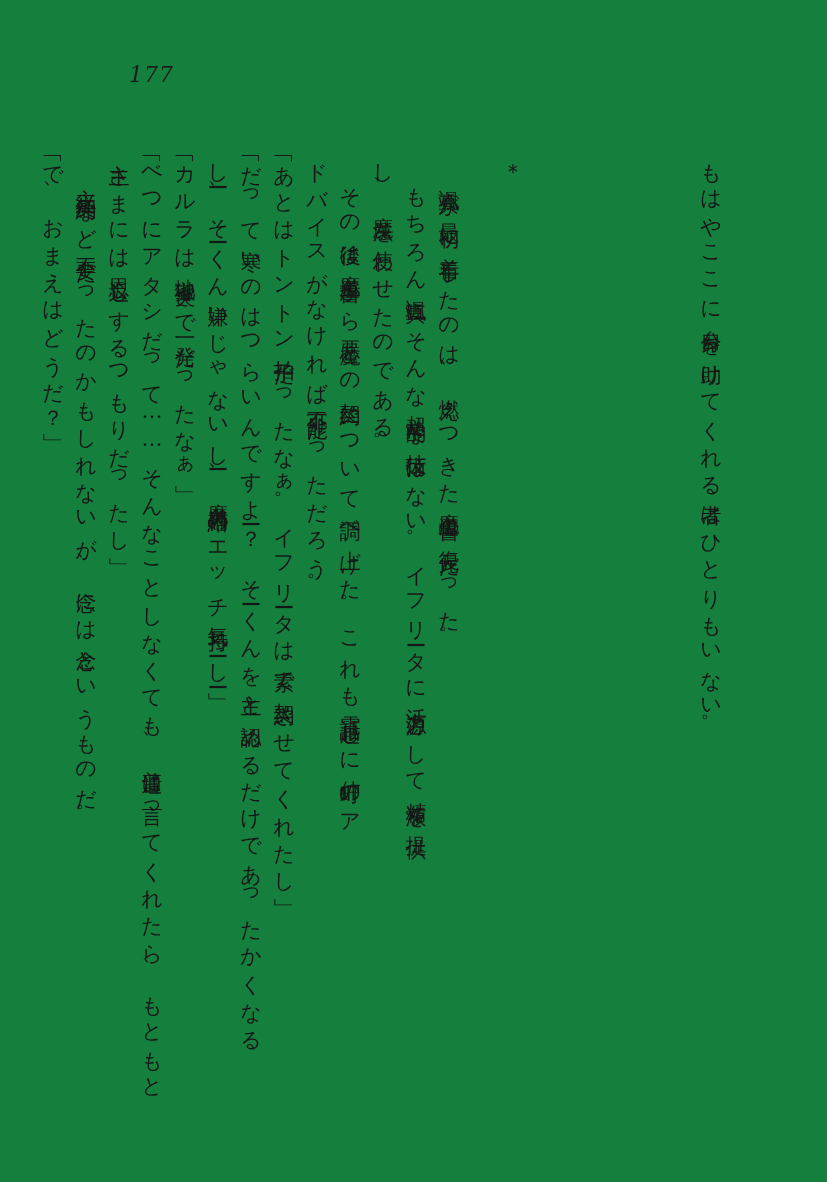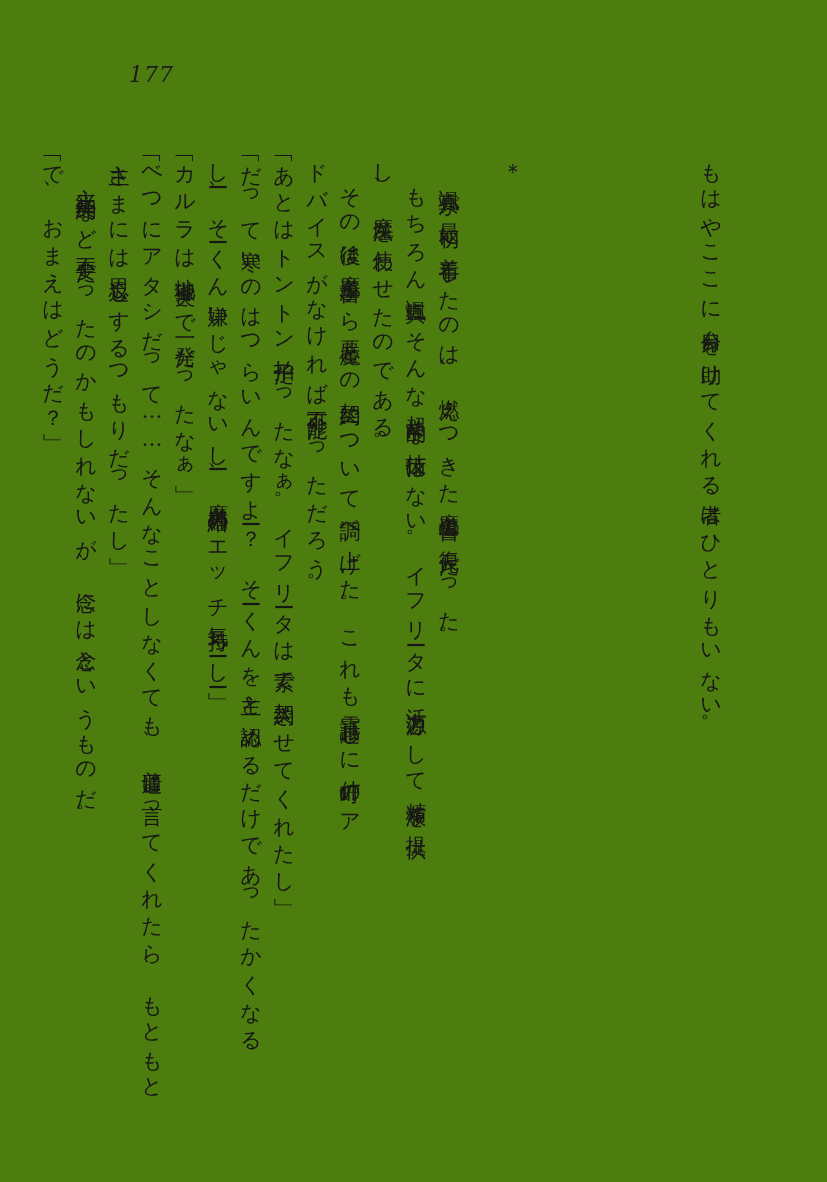--- a/index.html
+++ b/index.html
@@ -4,21 +4,21 @@
 <style>
   html, body {
     margin: 0;
     padding: 0;
     background: #ffffff;
   }
   #page {
     position: relative;
     width: 827px;
     height: 1182px;
-    background: #4d7c0f;
+    background: #15803d;
     overflow: hidden;
     font-family: "DejaVu Serif", "Liberation Serif", serif;
   }
   #page-number {
     position: absolute;
     top: 62px;
     left: 129px;
     font-size: 22px;
     font-style: italic;
     letter-spacing: 1px;

